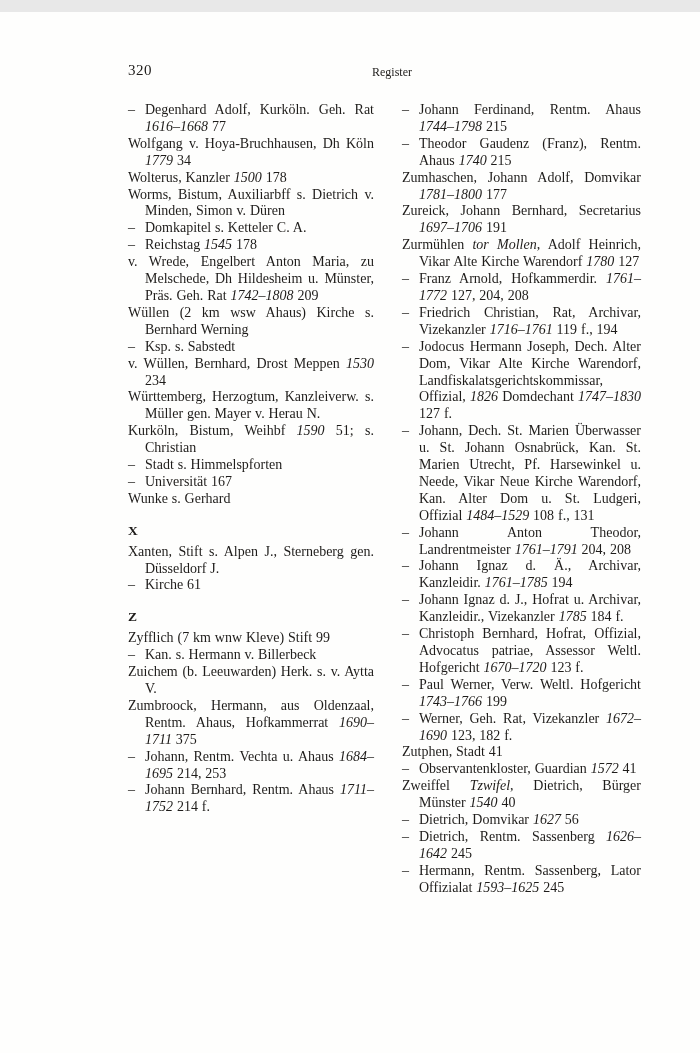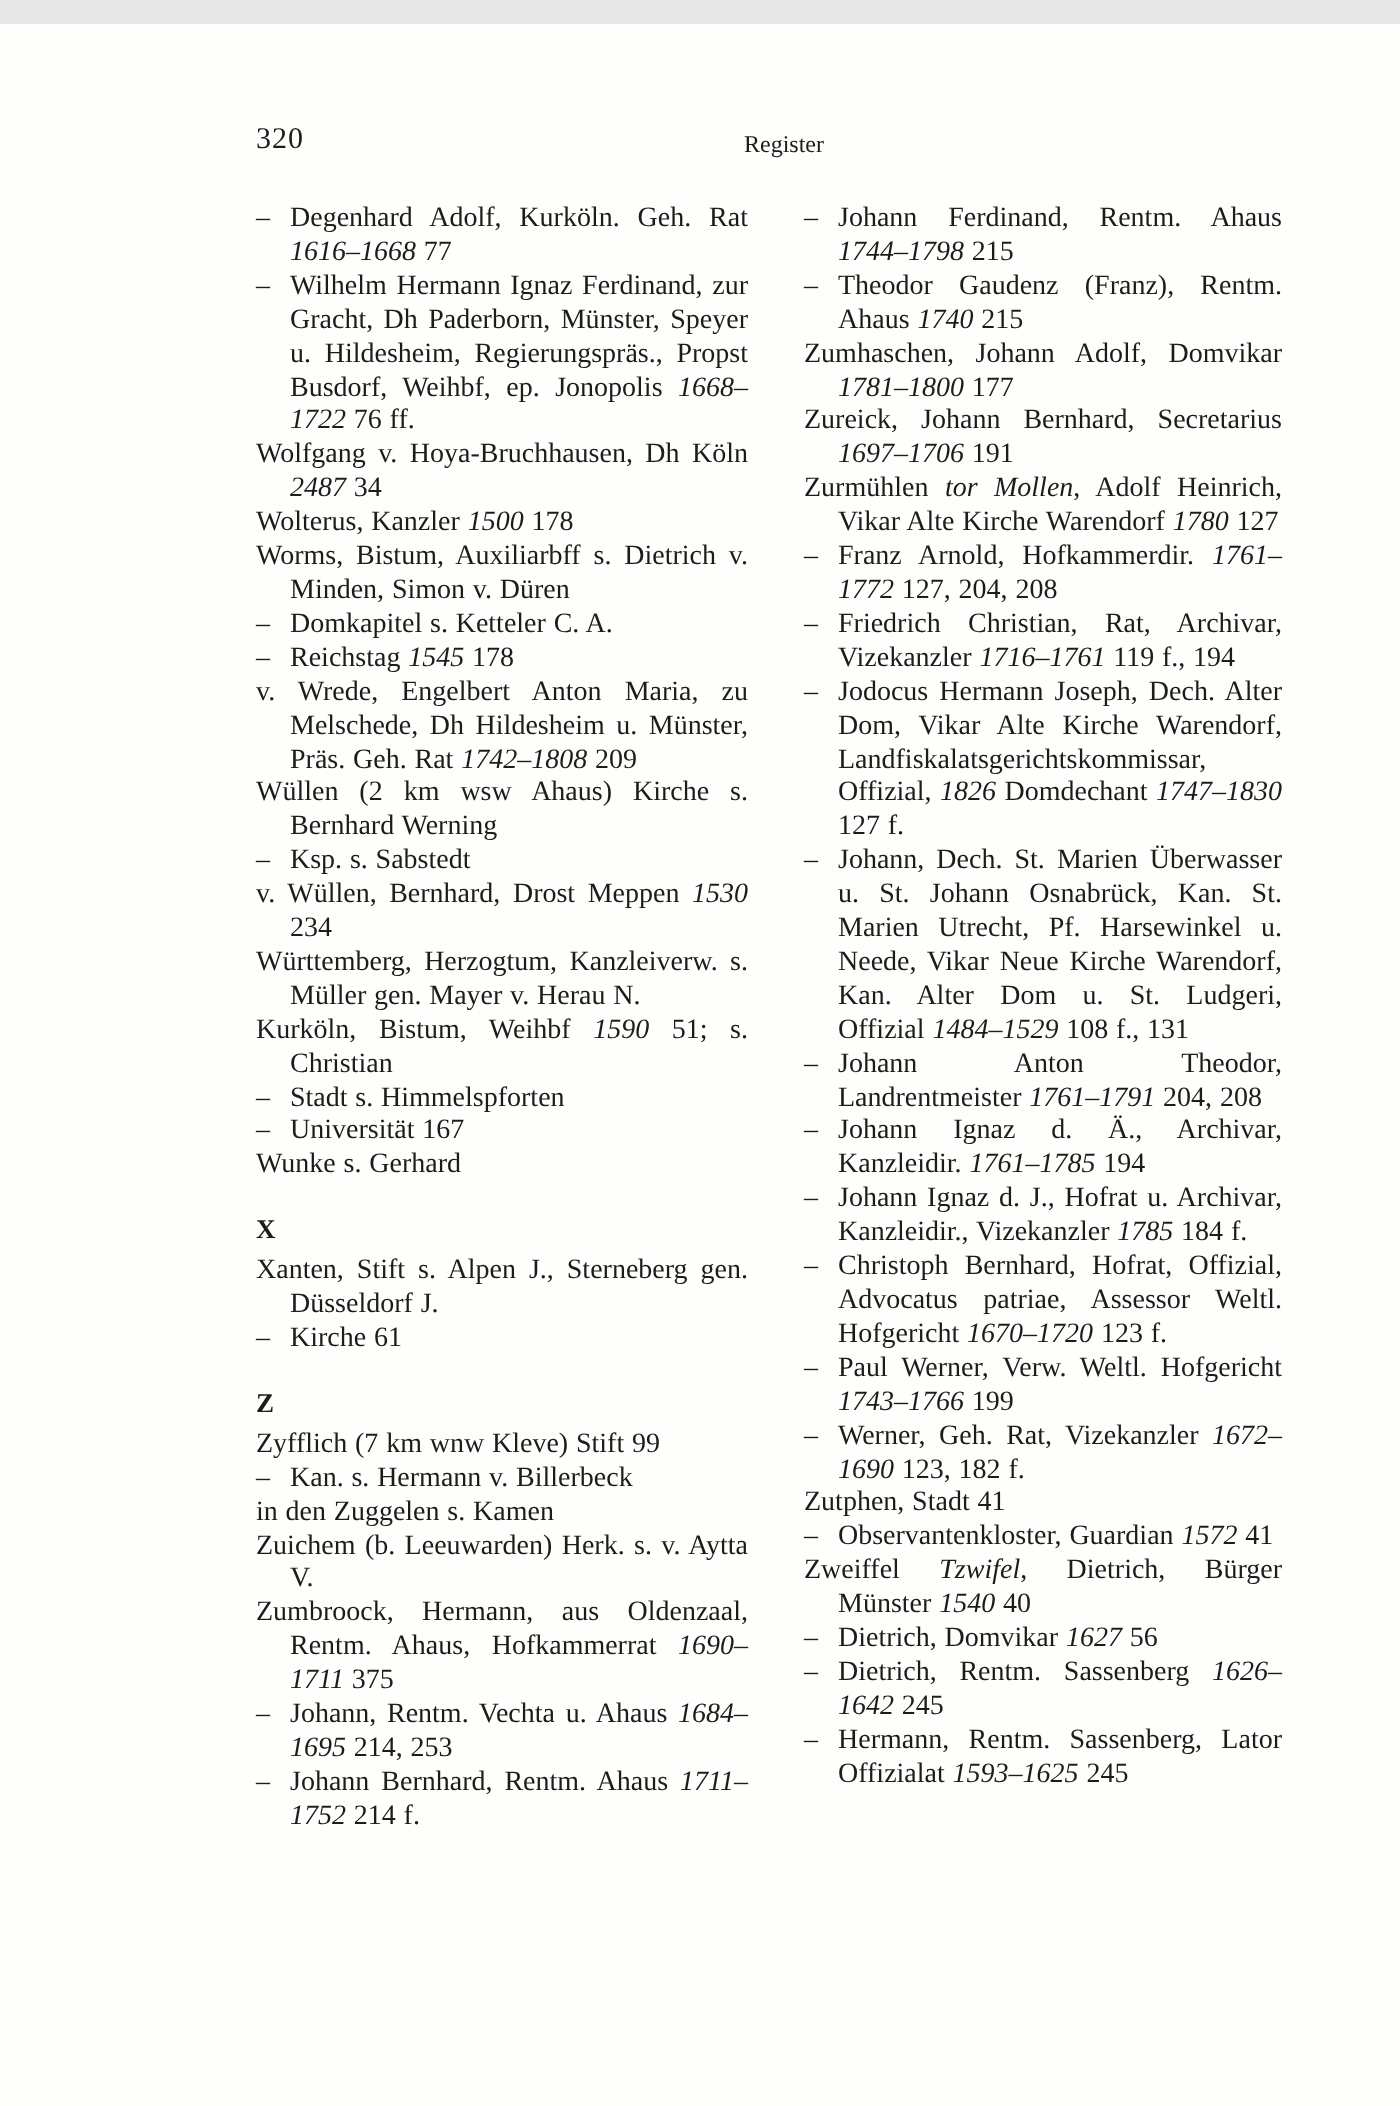--- a/index.html
+++ b/index.html
@@ -83,42 +83,40 @@
 <body>
 
 <div class="page">
   <div class="header">
     <span class="pagenum">320</span>
     <span class="running-title">Register</span>
   </div>
   <div class="columns">
     <div class="col left-col" id="col-left">
         <p class="entry"><span class="dash">–</span><span>Degenhard Adolf, Kurköln. Geh. Rat </span><span class="it">1616–1668</span><span> 77</span></p>
-        <p class="entry"><span class="dash">–</span><span>Wilhelm Hermann Ignaz Ferdinand, zur Gracht, Dh Paderborn, Münster, Speyer u. Hildesheim, Regierungspräs., Propst Busdorf, Weihbf, ep. Jonopolis </span><span class="it">1668–1722</span><span> 76 ff.</span></p>
-        <p class="entry"><span>Wolfgang v. Hoya-Bruchhausen, Dh Köln </span><span class="it">2487</span><span> 34</span></p>
+        <p class="entry"><span>Wolfgang v. Hoya-Bruchhausen, Dh Köln </span><span class="it">1779</span><span> 34</span></p>
         <p class="entry"><span>Wolterus, Kanzler </span><span class="it">1500</span><span> 178</span></p>
         <p class="entry"><span>Worms, Bistum, Auxiliarbff s. Dietrich v. Minden, Simon v. Düren</span></p>
         <p class="entry"><span class="dash">–</span><span>Domkapitel s. Ketteler C. A.</span></p>
         <p class="entry"><span class="dash">–</span><span>Reichstag </span><span class="it">1545</span><span> 178</span></p>
         <p class="entry"><span>v. Wrede, Engelbert Anton Maria, zu Melschede, Dh Hildesheim u. Münster, Präs. Geh. Rat </span><span class="it">1742–1808</span><span> 209</span></p>
         <p class="entry"><span>Wüllen (2 km wsw Ahaus) Kirche s. Bernhard Werning</span></p>
         <p class="entry"><span class="dash">–</span><span>Ksp. s. Sabstedt</span></p>
         <p class="entry"><span>v. Wüllen, Bernhard, Drost Meppen </span><span class="it">1530</span><span> 234</span></p>
         <p class="entry"><span>Württemberg, Herzogtum, Kanzleiverw. s. Müller gen. Mayer v. Herau N.</span></p>
         <p class="entry"><span>Kurköln, Bistum, Weihbf </span><span class="it">1590</span><span> 51; s. Christian</span></p>
         <p class="entry"><span class="dash">–</span><span>Stadt s. Himmelspforten</span></p>
         <p class="entry"><span class="dash">–</span><span>Universität 167</span></p>
         <p class="entry"><span>Wunke s. Gerhard</span></p>
         <p class="letter">X</p>
         <p class="entry"><span>Xanten, Stift s. Alpen J., Sterneberg gen. Düsseldorf J.</span></p>
         <p class="entry"><span class="dash">–</span><span>Kirche 61</span></p>
         <p class="letter">Z</p>
         <p class="entry"><span>Zyfflich (7 km wnw Kleve) Stift 99</span></p>
         <p class="entry"><span class="dash">–</span><span>Kan. s. Hermann v. Billerbeck</span></p>
-        <p class="entry"><span>in den Zuggelen s. Kamen</span></p>
         <p class="entry"><span>Zuichem (b. Leeuwarden) Herk. s. v. Aytta V.</span></p>
         <p class="entry"><span>Zumbroock, Hermann, aus Oldenzaal, Rentm. Ahaus, Hofkammerrat </span><span class="it">1690–1711</span><span> 375</span></p>
         <p class="entry"><span class="dash">–</span><span>Johann, Rentm. Vechta u. Ahaus </span><span class="it">1684–1695</span><span> 214, 253</span></p>
         <p class="entry"><span class="dash">–</span><span>Johann Bernhard, Rentm. Ahaus </span><span class="it">1711–1752</span><span> 214 f.</span></p>
       </div>
     <div class="col right-col" id="col-right">
         <p class="entry"><span class="dash">–</span><span>Johann Ferdinand, Rentm. Ahaus </span><span class="it">1744–1798</span><span> 215</span></p>
         <p class="entry"><span class="dash">–</span><span>Theodor Gaudenz (Franz), Rentm. Ahaus </span><span class="it">1740</span><span> 215</span></p>
         <p class="entry"><span>Zumhaschen, Johann Adolf, Domvikar </span><span class="it">1781–1800</span><span> 177</span></p>
         <p class="entry"><span>Zureick, Johann Bernhard, Secretarius </span><span class="it">1697–1706</span><span> 191</span></p>

